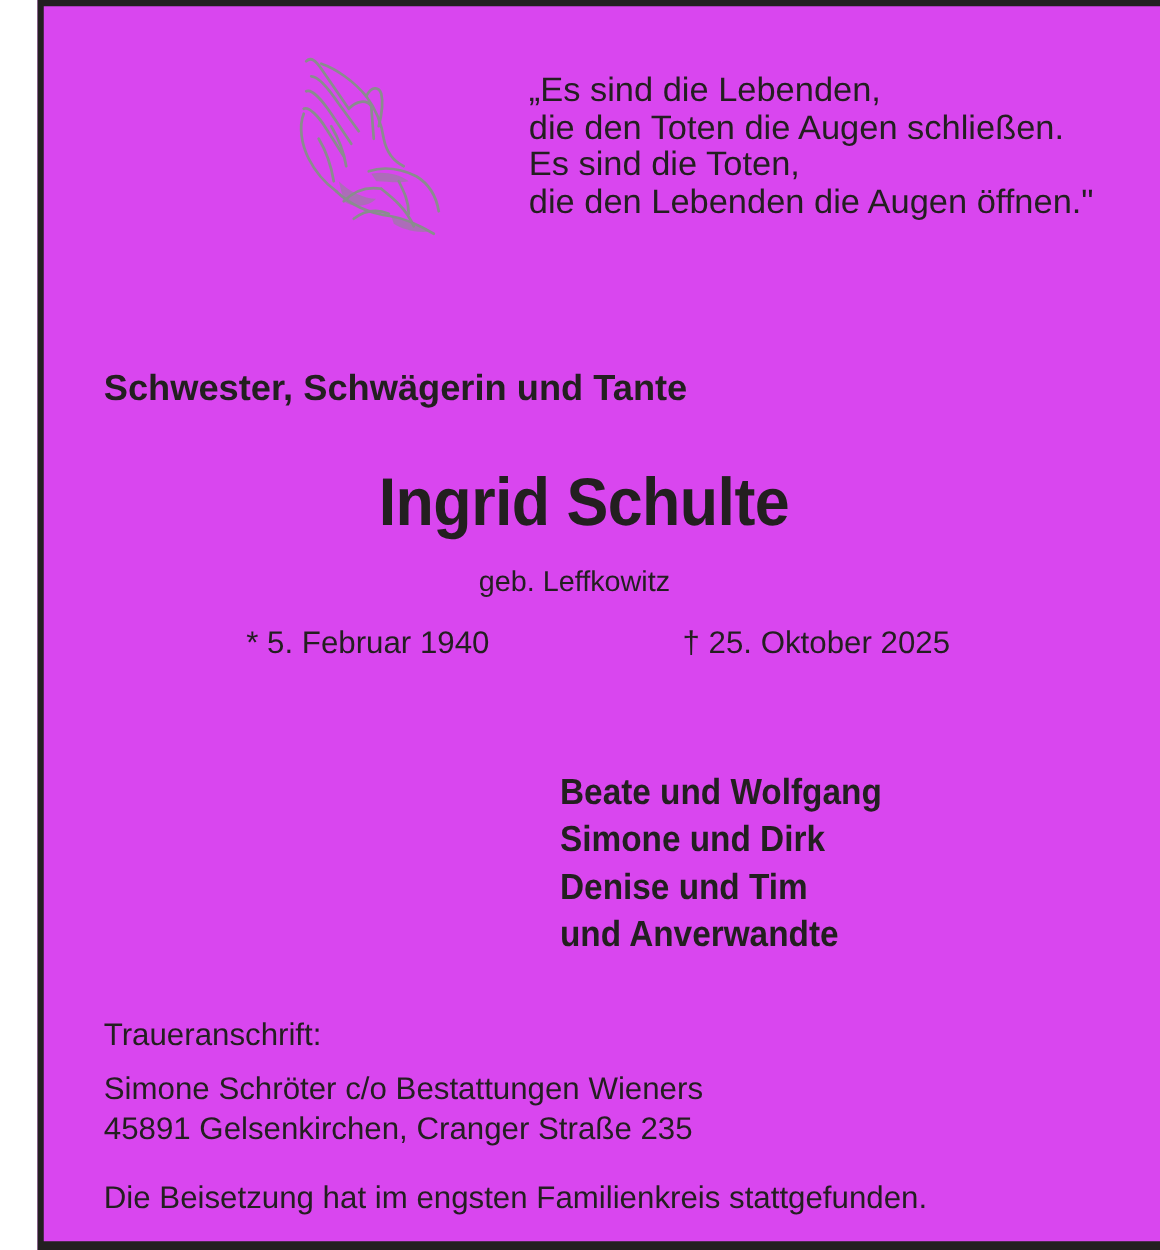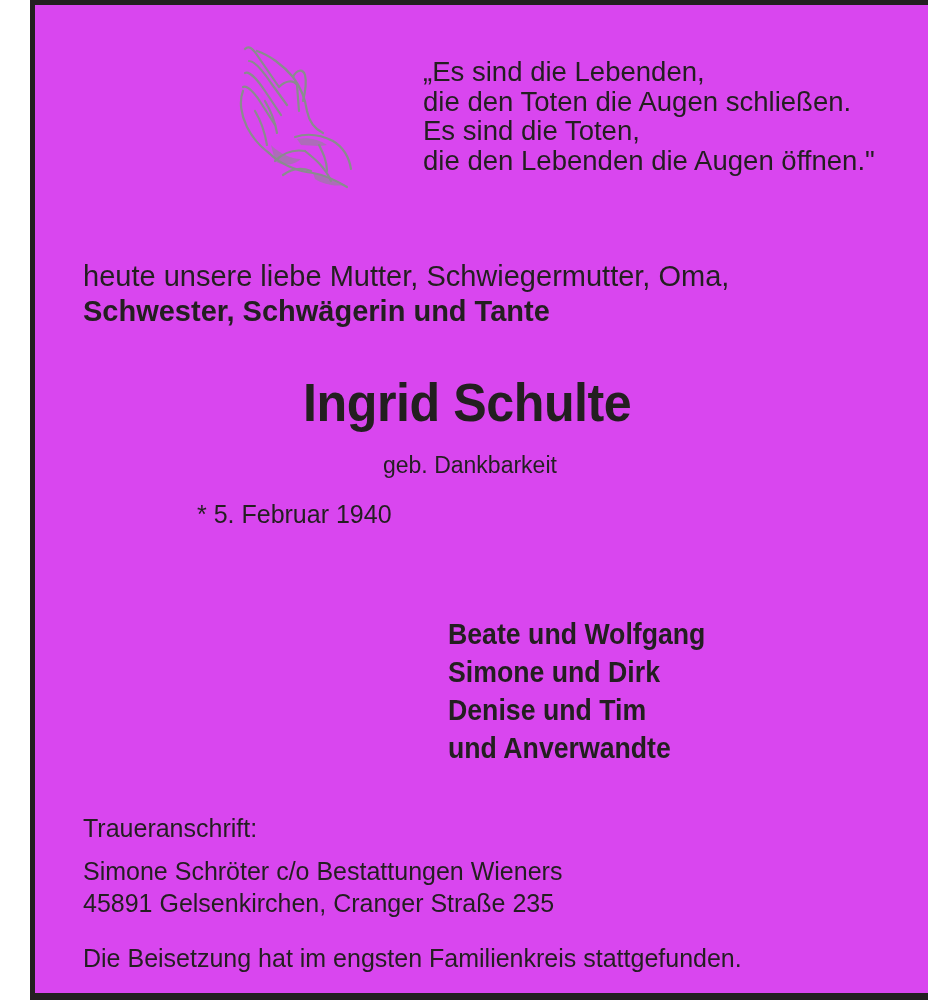--- a/index.html
+++ b/index.html
@@ -88,26 +88,26 @@
       <path d="M62 98 C72 96 84 98 92 104 C84 106 74 104 66 104 Z"></path>
       <path d="M78 132 C88 134 100 138 110 144 C98 146 86 142 80 138 Z"></path>
     </g>
   </svg>
 
   <div class="t reg q q1">„Es sind die Lebenden,</div>
   <div class="t reg q q2">die den Toten die Augen schließen.</div>
   <div class="t reg q q3">Es sind die Toten,</div>
   <div class="t reg q q4">die den Lebenden die Augen öffnen."</div>
 
-  <div class="t reg intro i2">heute unsere liebe Mutter, Schwiegermutter, Oma,</div>
   <div class="t reg intro i3">Schwester, Schwägerin und Tante</div>
 
   <div class="t bold name">Ingrid Schulte</div>
-  <div class="t reg born-name">geb. Dankbarkeit</div>
+  <div class="t reg born-name">geb. Leffkowitz</div>
   <div class="t reg date-b">* 5. Februar 1940</div>
+  <div class="t reg date-d">† 25. Oktober 2025</div>
 
   <div class="t bold fam f1">Beate und Wolfgang</div>
   <div class="t bold fam f2">Simone und Dirk</div>
   <div class="t bold fam f3">Denise und Tim</div>
   <div class="t bold fam f4">und Anverwandte</div>
 
   <div class="t reg addr a1">Simone Schröter c/o Bestattungen Wieners</div>
   <div class="t reg addr-label">Traueranschrift:</div>
   <div class="t reg addr a2">45891 Gelsenkirchen, Cranger Straße 235</div>
 

